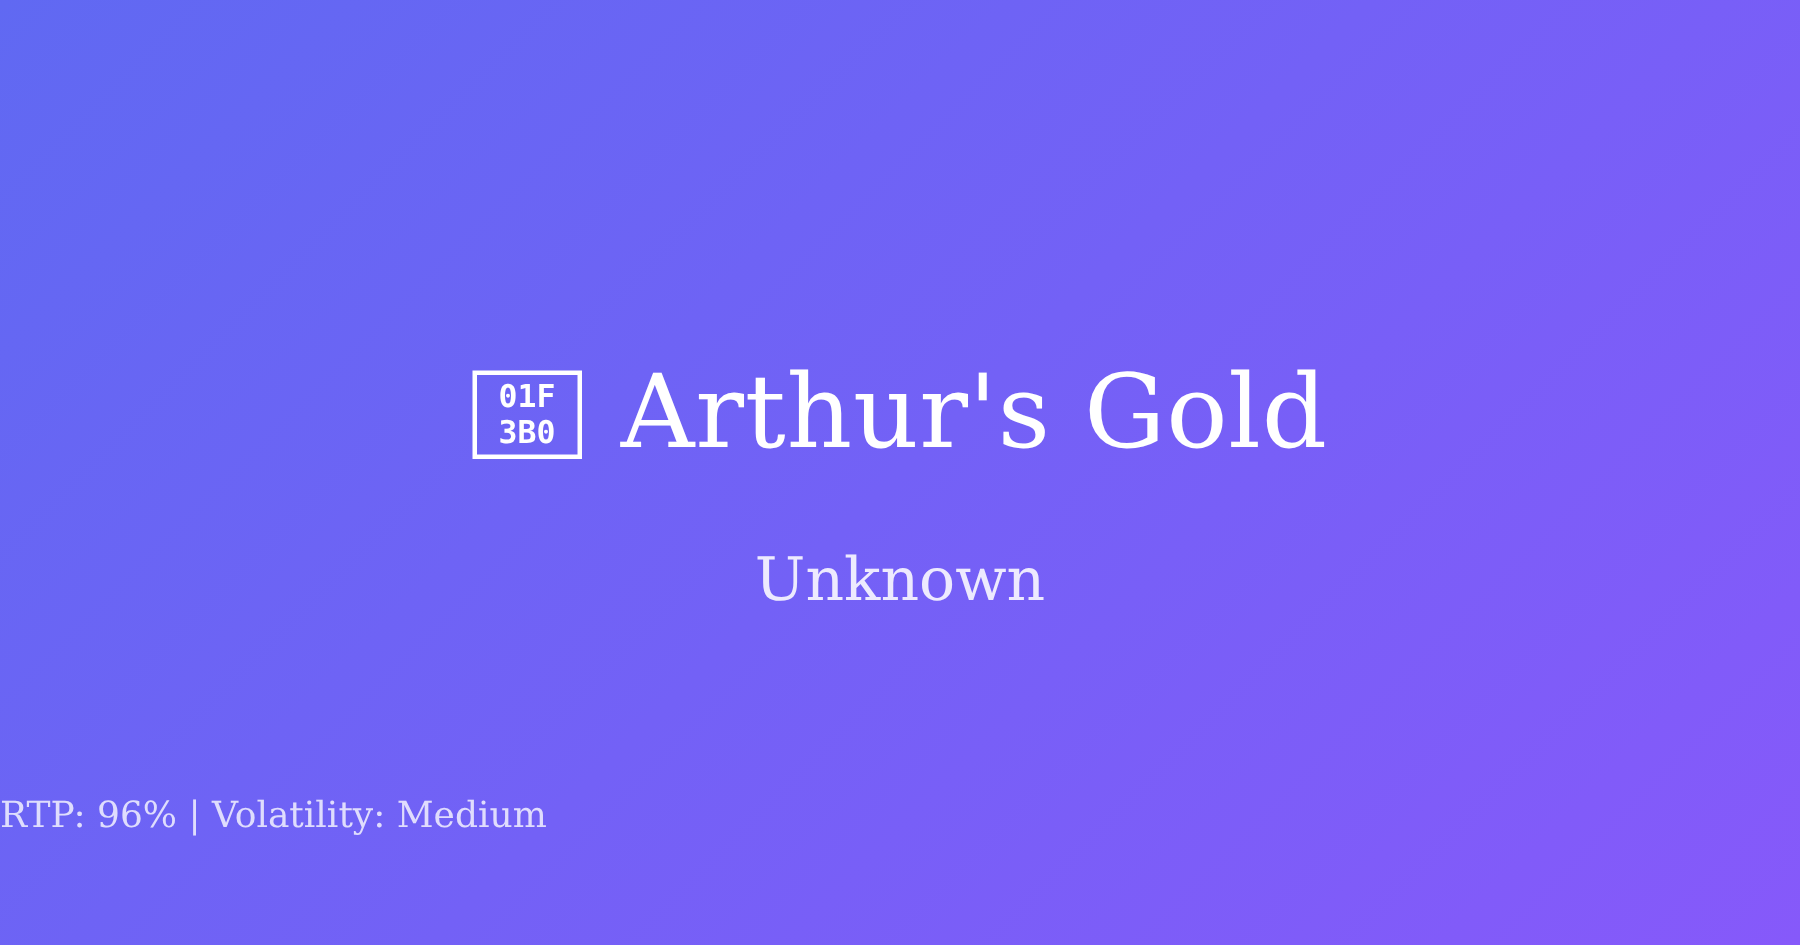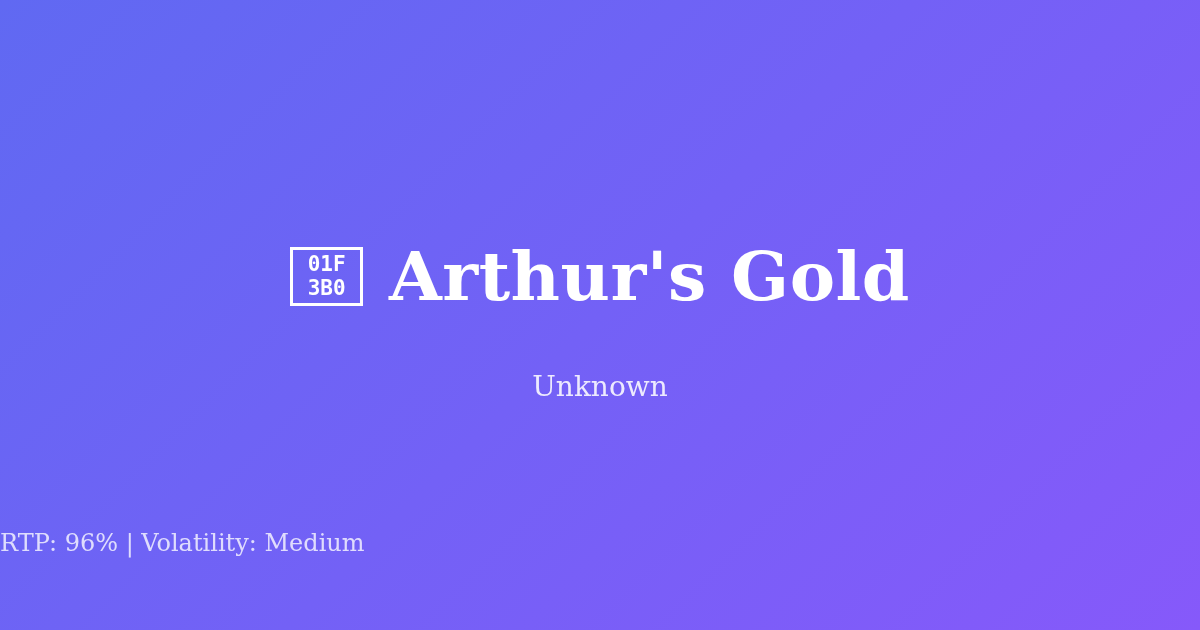--- a/index.html
+++ b/index.html
@@ -59,37 +59,37 @@
     font-family: "DejaVu Sans Mono", "Liberation Mono", monospace;
     font-size: 21px;
     font-weight: 700;
     line-height: 24px;
     letter-spacing: 0px;
     color: #ffffff;
   }
 
   .game-title {
     font-family: "DejaVu Serif", "Liberation Serif", serif;
-    font-weight: 700;
+    font-weight: 400;
     font-size: 68px;
     line-height: 1;
     color: #ffffff;
     letter-spacing: 0.5px;
   }
 
   
   .subtitle {
     position: absolute;
     left: 0;
     right: 0;
     top: 362px;
     text-align: center;
     font-family: "DejaVu Serif", "Liberation Serif", serif;
     font-weight: 400;
-    font-size: 28px;
+    font-size: 40px;
     line-height: 50px;
     color: rgba(255, 255, 255, 0.87);
   }
 
   
   .footer-meta {
     position: absolute;
     left: 0;
     right: 0;
     top: 528px;

